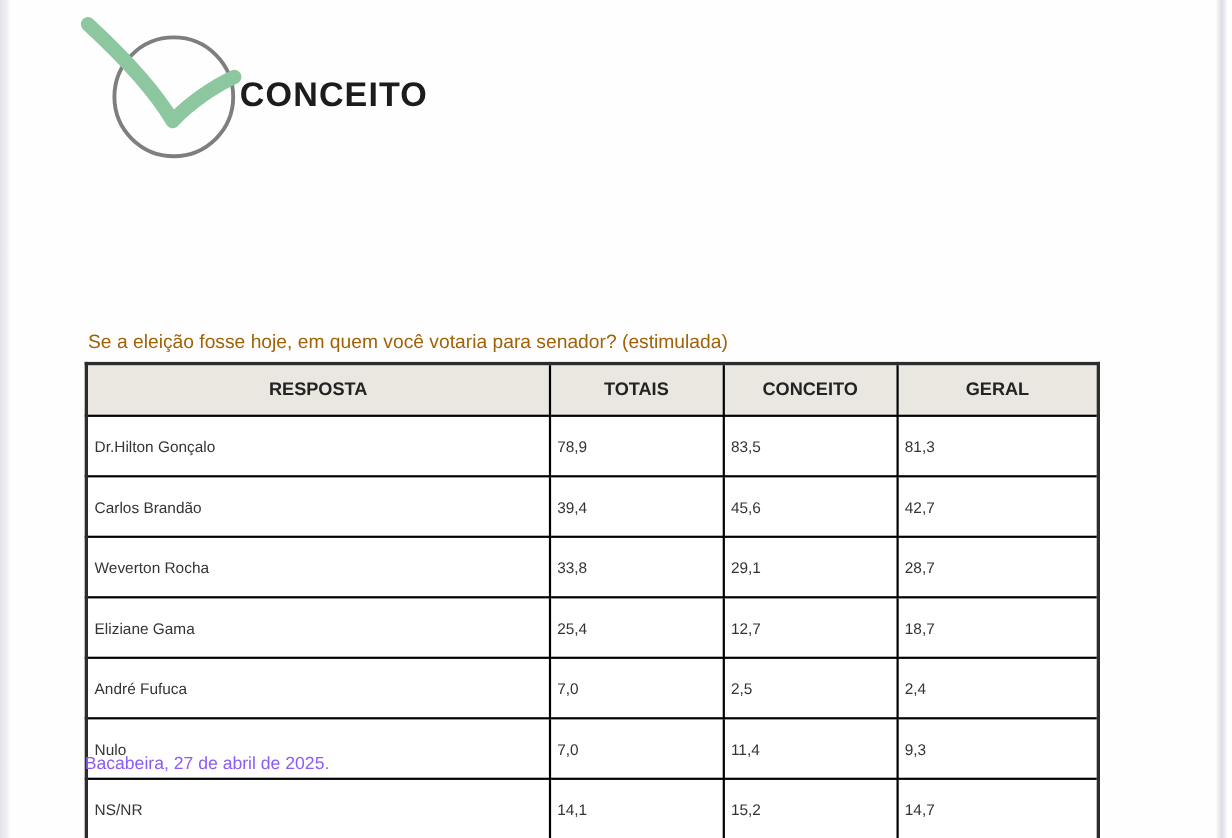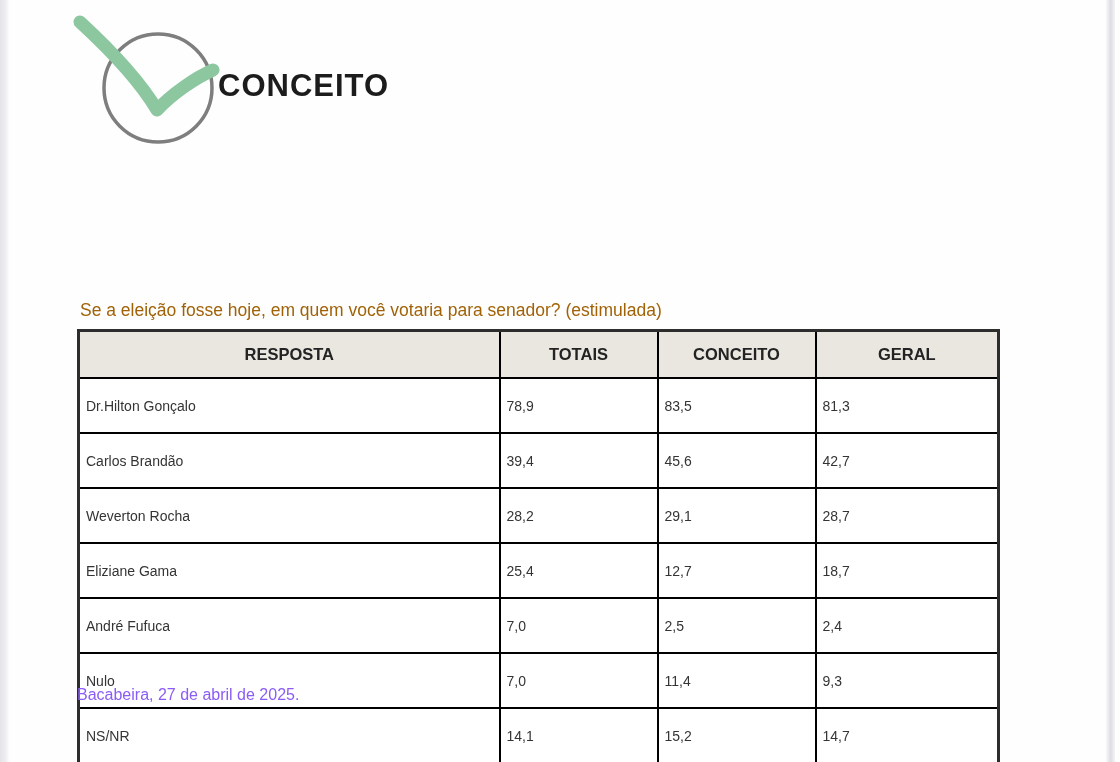--- a/index.html
+++ b/index.html
@@ -139,21 +139,21 @@
         <td class="num">81,3</td>
       </tr>
       <tr>
         <td class="name">Carlos Brandão</td>
         <td class="num">39,4</td>
         <td class="num">45,6</td>
         <td class="num">42,7</td>
       </tr>
       <tr>
         <td class="name">Weverton Rocha</td>
-        <td class="num">28,2</td>
+        <td class="num">33,8</td>
         <td class="num">29,1</td>
         <td class="num">28,7</td>
       </tr>
       <tr>
         <td class="name">Eliziane Gama</td>
         <td class="num">25,4</td>
         <td class="num">12,7</td>
         <td class="num">18,7</td>
       </tr>
       <tr>

